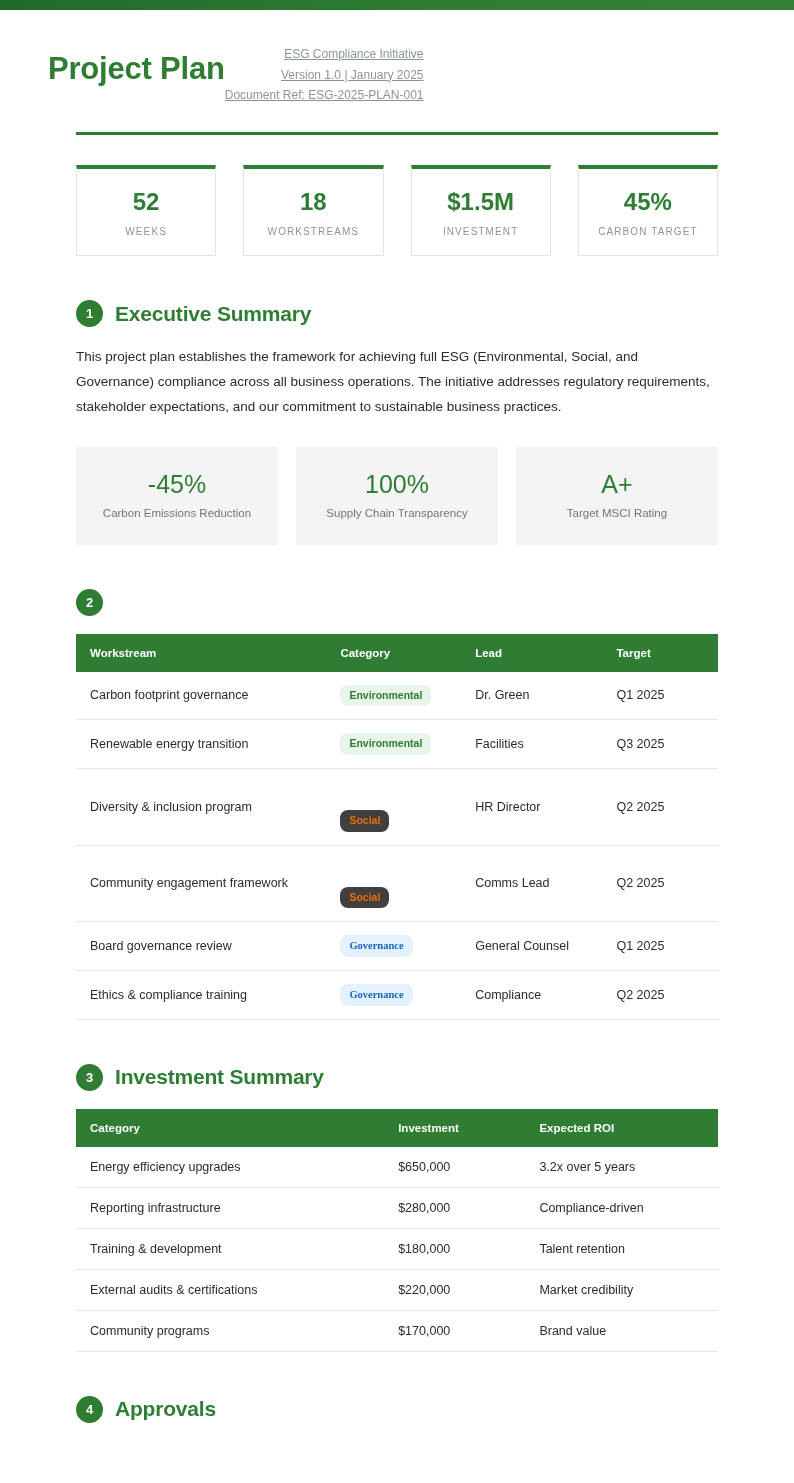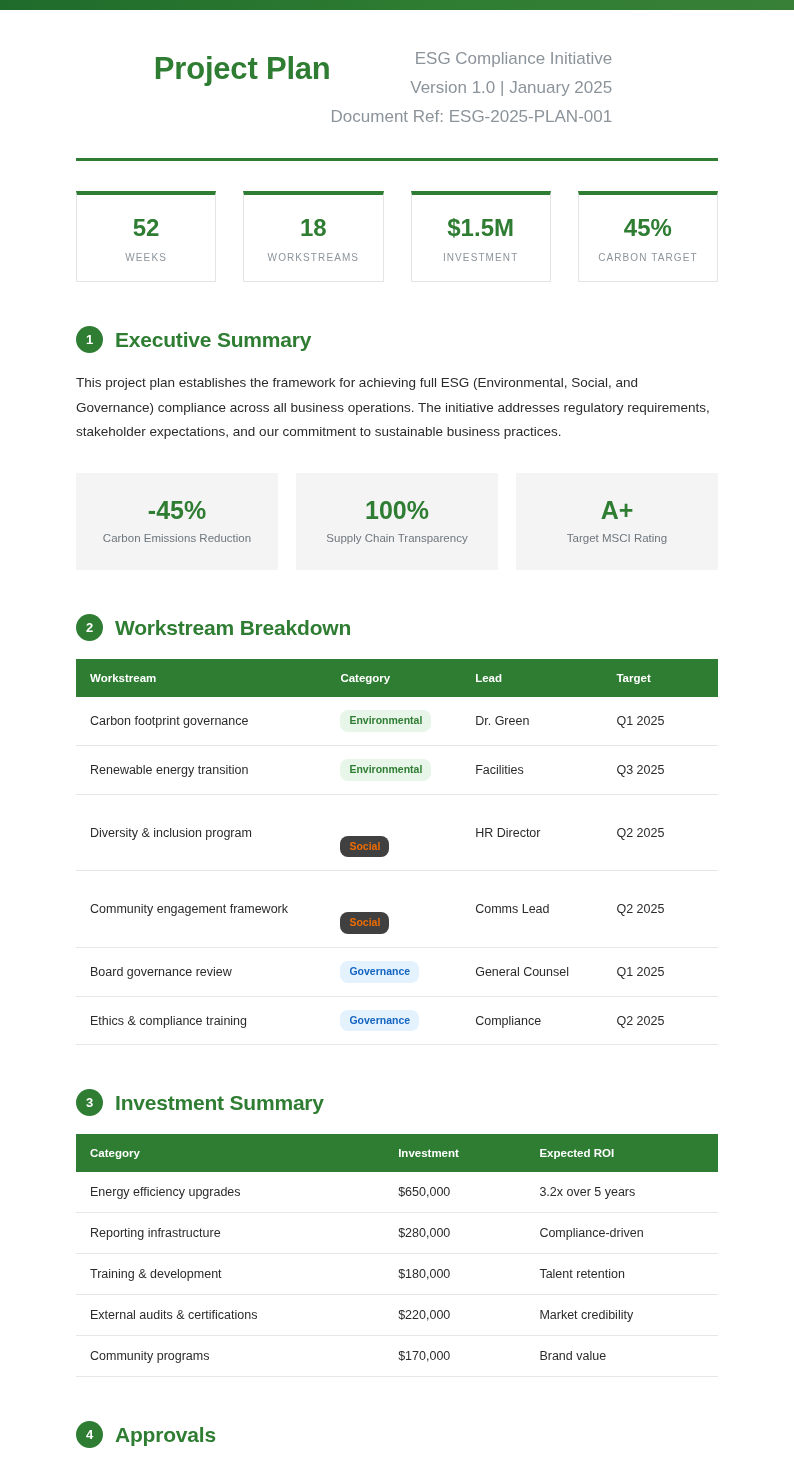--- a/index.html
+++ b/index.html
@@ -29,39 +29,40 @@
   .top-bar {
     height: 10px;
     width: 100%;
     background: linear-gradient(90deg, #1f6b2b 0%, #2e7d32 55%, #388038 100%);
   }
 
   
   .header {
     display: flex;
     align-items: flex-start;
-    justify-content: center;
+    justify-content: flex-start;
     padding: 30px 76px 0 48px;
   }
 
   .doc-title {
     font-size: 31px;
     font-weight: bold;
     color: #2e7d32;
     letter-spacing: -0.2px;
     line-height: 1.1;
     padding-top: 12px;
   }
 
   .doc-meta {
     text-align: right;
-    font-size: 17px;
+    font-size: 12px;
     color: #8c949b;
     line-height: 1.72;
     padding-top: 4px;
+    text-decoration: underline;
   }
 
   .header-rule {
     margin: 26px 76px 0 76px;
     height: 3px;
     background: #2e7d32;
   }
 
   
   .stats {
@@ -145,21 +146,21 @@
 
   .highlight-card {
     flex: 1;
     background: #f4f4f4;
     padding: 24px 10px 26px 10px;
     text-align: center;
   }
 
   .highlight-value {
     font-size: 25px;
-    font-weight: bold;
+    font-weight: normal;
     color: #2e7d32;
     line-height: 1.1;
   }
 
   .highlight-label {
     margin-top: 8px;
     font-size: 11.5px;
     color: #6e767d;
   }
 
@@ -199,21 +200,21 @@
   .badge {
     display: inline-block;
     font-size: 10.5px;
     font-weight: bold;
     padding: 4px 9px;
     border-radius: 8px;
     line-height: 1.3;
   }
   .badge-environmental { background: #e8f5e9; color: #2e7d32; }
   .badge-social        { background: #404040; color: #ef6c00; margin-top: 28px; }
-  .badge-governance    { background: #e3f2fd; color: #1565c0; }
+  .badge-governance    { background: #e3f2fd; color: #1565c0; font-family: Liberation Serif, serif; }
 
   
   .approvals {
     display: flex;
     gap: 38px;
     margin-top: 76px;
   }
 
   .sign-block { flex: 1; }
 
@@ -283,21 +284,20 @@
       <div class="highlight-card">
         <div class="highlight-value">A+</div>
         <div class="highlight-label">Target MSCI Rating</div>
       </div>
     </div>
   </div>
 
   <div class="section">
     <div class="section-head">
       <div class="section-num">2</div>
-      <div class="section-title">Workstream Breakdown</div>
     </div>
 
     <table class="ws-table">
       <thead>
         <tr>
           <th>Workstream</th>
           <th>Category</th>
           <th>Lead</th>
           <th>Target</th>
         </tr>

